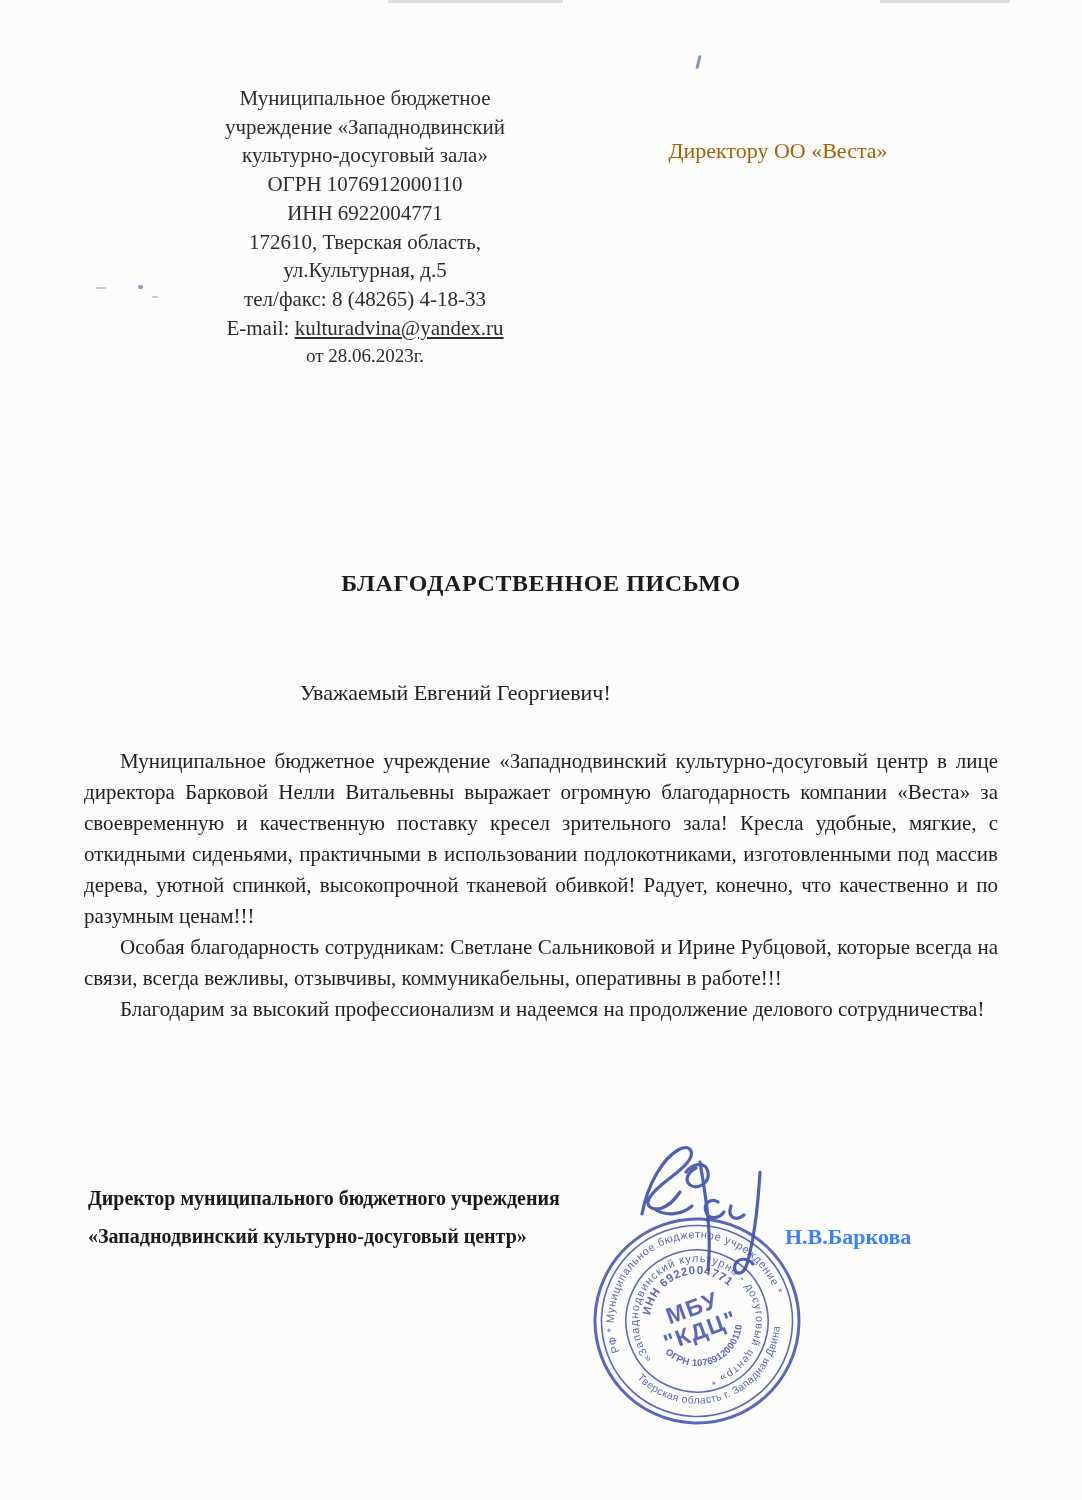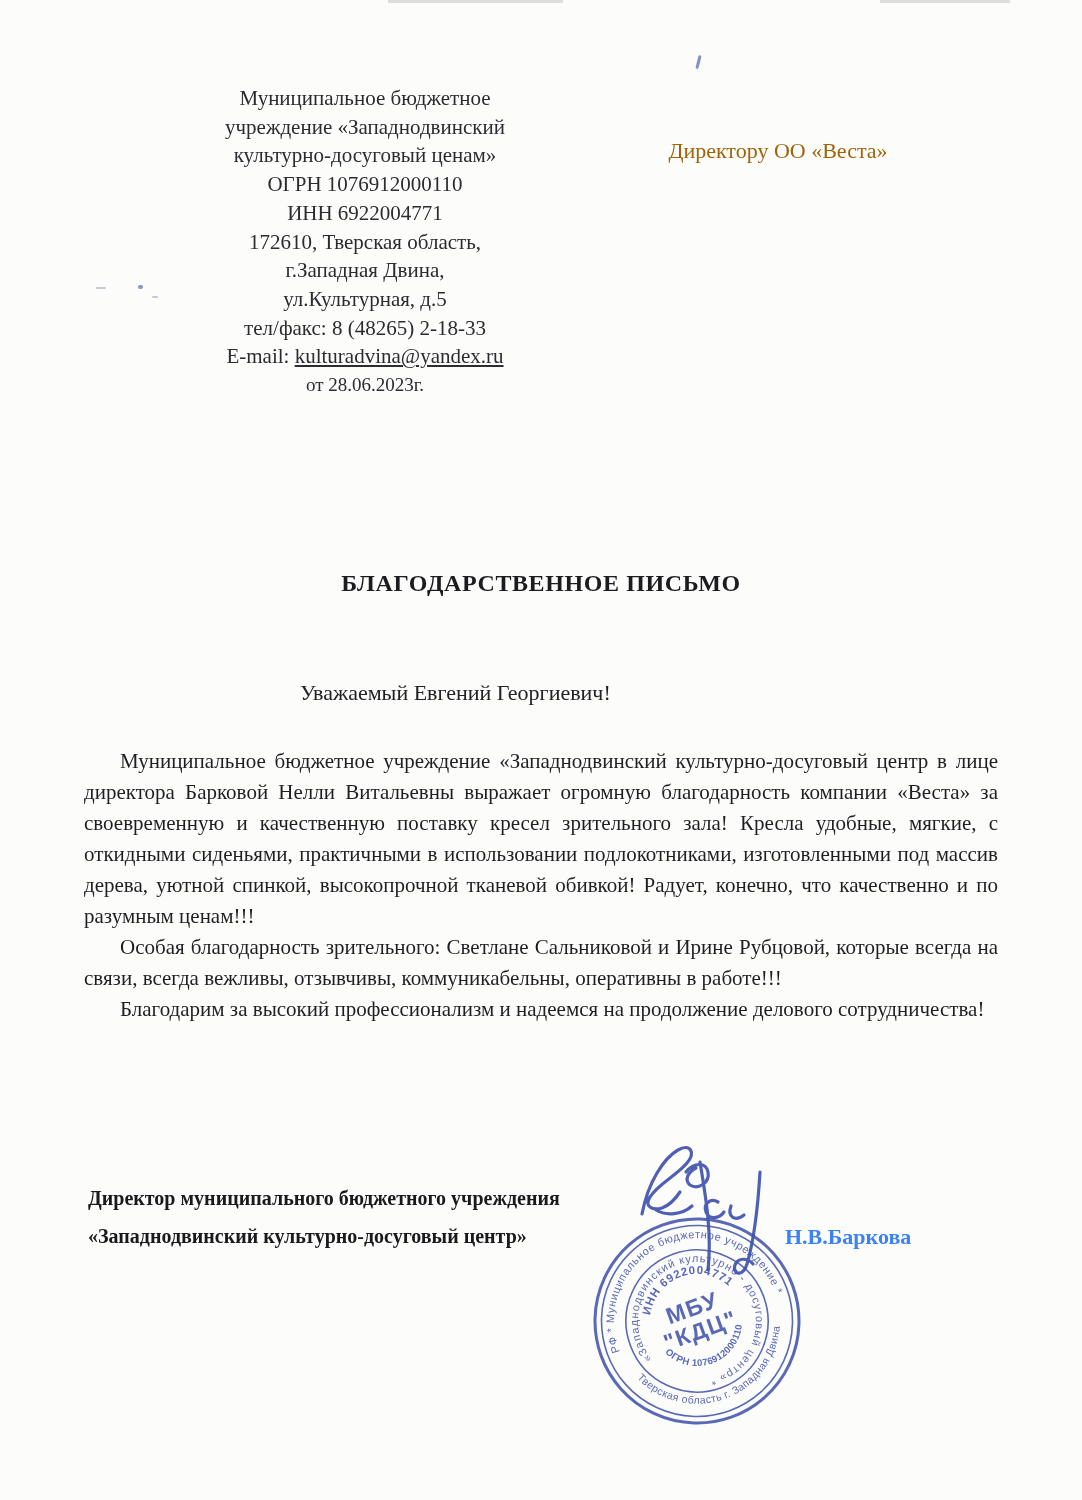--- a/index.html
+++ b/index.html
@@ -109,42 +109,41 @@
   .edge-b{ left:880px; width:130px; }
 </style>
 </head>
 <body>
 
 <div class="page">
 
   <div class="org-block">
     <div>Муниципальное бюджетное</div>
     <div>учреждение  «Западнодвинский</div>
-    <div>культурно-досуговый ценам»</div>
+    <div>культурно-досуговый зала»</div>
     <div>ОГРН 1076912000110</div>
     <div>ИНН 6922004771</div>
     <div>172610, Тверская область,</div>
-    <div>г.Западная Двина,</div>
     <div>ул.Культурная, д.5</div>
-    <div>тел/факс: 8 (48265) 2-18-33</div>
+    <div>тел/факс: 8 (48265) 4-18-33</div>
     <div><span>E-mail: </span><span class="email-underline">kulturadvina@yandex.ru</span></div>
     <div class="date-line">от 28.06.2023г.</div>
   </div>
 
   <div class="addressee">
     <div>Директору ОО «Веста»</div>
   </div>
 
   <div class="letter-title">БЛАГОДАРСТВЕННОЕ ПИСЬМО</div>
 
   <div class="salutation">Уважаемый Евгений Георгиевич!</div>
 
   <div class="body-text">
     <p>Муниципальное бюджетное учреждение «Западнодвинский культурно-досуговый центр в лице директора Барковой Нелли Витальевны  выражает огромную благодарность компании «Веста» за своевременную и качественную поставку кресел зрительного зала! Кресла удобные, мягкие, с откидными сиденьями, практичными в использовании подлокотниками, изготовленными под массив дерева, уютной спинкой, высокопрочной тканевой обивкой! Радует, конечно, что качественно и по разумным ценам!!!</p>
-    <p>Особая благодарность зрительного: Светлане Сальниковой и Ирине Рубцовой, которые всегда на связи,  всегда вежливы, отзывчивы, коммуникабельны, оперативны в работе!!!</p>
+    <p>Особая благодарность сотрудникам: Светлане Сальниковой и Ирине Рубцовой, которые всегда на связи,  всегда вежливы, отзывчивы, коммуникабельны, оперативны в работе!!!</p>
     <p>Благодарим за высокий профессионализм и надеемся на продолжение делового сотрудничества!</p>
   </div>
 
   <div class="sig-pos">
     <div>Директор муниципального бюджетного учреждения</div>
     <div>«Западнодвинский культурно-досуговый центр»</div>
   </div>
 
   <div class="sig-name">Н.В.Баркова</div>
 

